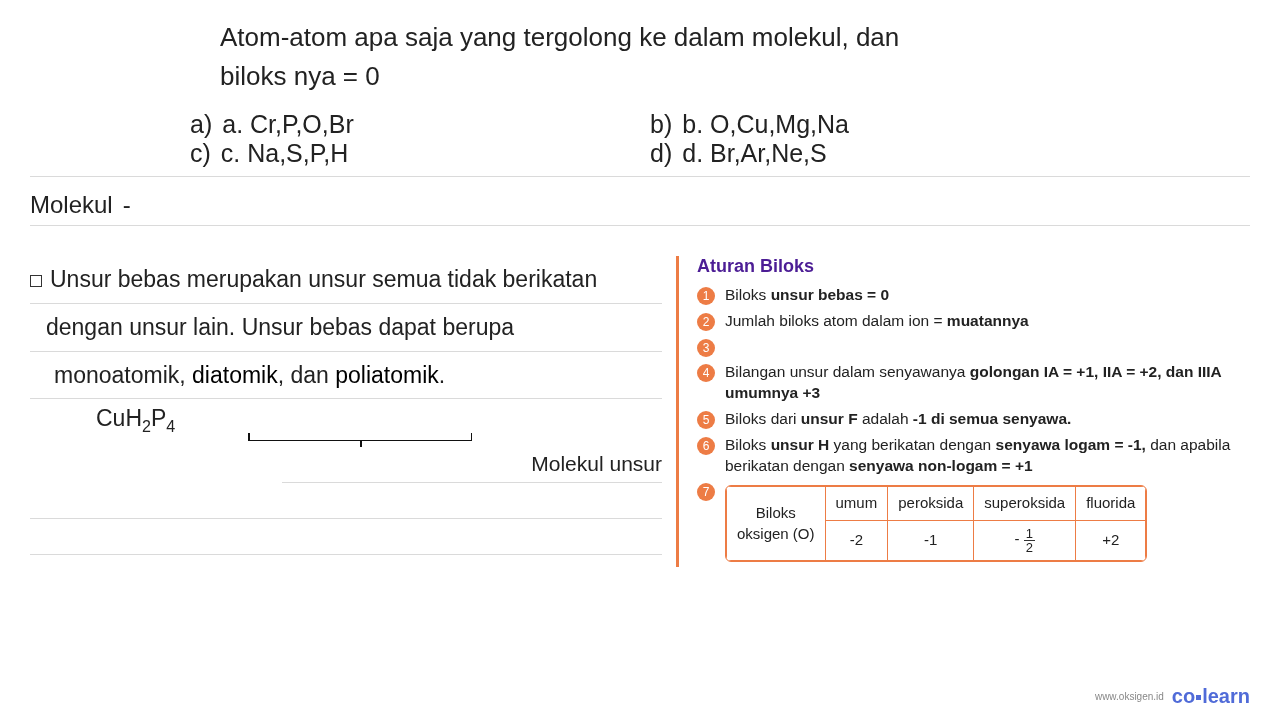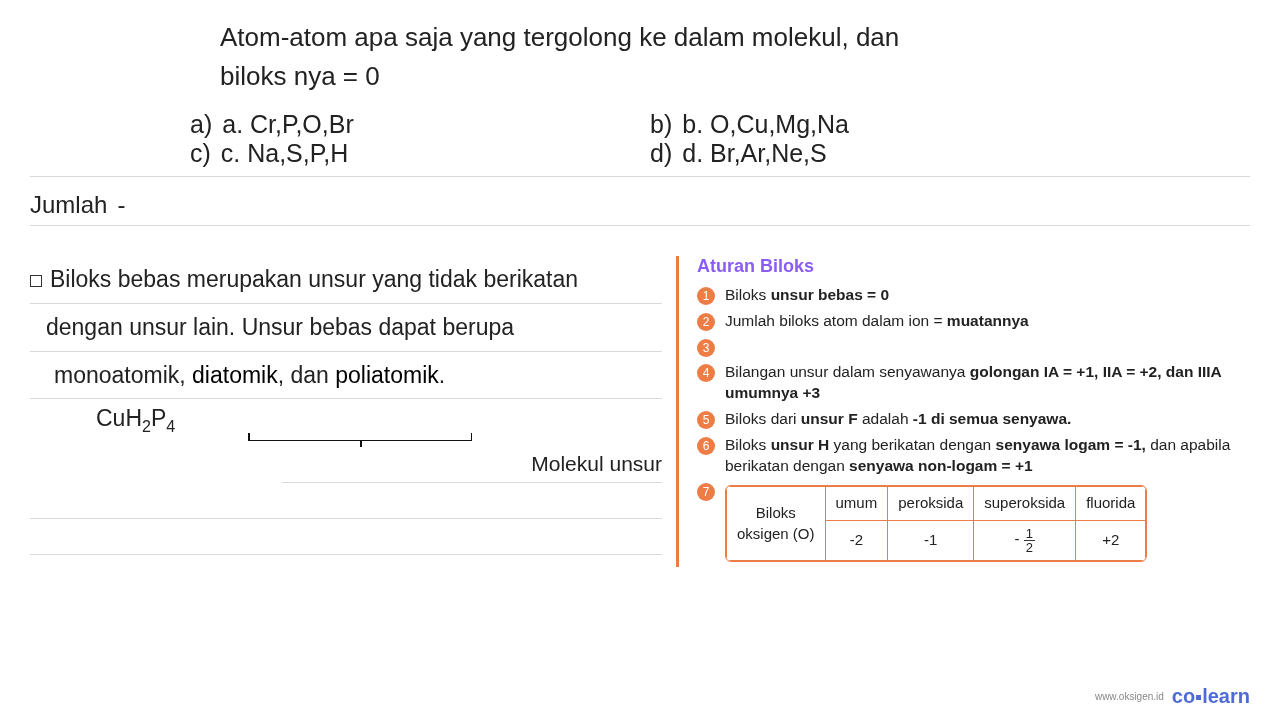--- a/index.html
+++ b/index.html
@@ -18,21 +18,21 @@
 .sq{display:inline-block;width:12px;height:12px;border:1.5px solid #333;margin-right:8px;vertical-align:0}
 .examples{display:flex;padding:6px 0 2px 66px;font-size:23px;border-bottom:0}
 .sub{font-size:0.7em;vertical-align:sub}
 .bracket{border-top:1.5px solid #111;width:224px;margin:2px 0 0 218px;position:relative;height:10px}
 .bracket::before,.bracket::after{content:"";position:absolute;width:1.5px;height:8px;background:#111;top:-8px}
 .bracket::before{left:0}.bracket::after{right:0}
 .bracket .tick{position:absolute;width:1.5px;height:6px;background:#111;top:0;left:50%}
 .mu{font-size:21px;margin-left:252px;border-bottom:1px solid #dadada;padding:2px 0 6px;width:380px;text-align:right}
 .blank{border-bottom:1px solid #dadada;height:36px}
 .right{flex:1;font-size:15.5px}
-.rtitle{color:#8b5cf6;font-weight:700;font-size:18px;margin-bottom:8px}
+.rtitle{color:#4c1d95;font-weight:700;font-size:18px;margin-bottom:8px}
 .rule{display:flex;align-items:flex-start;gap:10px;margin:5px 0;line-height:1.35}
 .badge{background:#ed7c45;color:#fff;border-radius:50%;width:18px;height:18px;min-width:18px;font-size:12px;display:flex;align-items:center;justify-content:center;margin-top:2px}
 .tbl{border:1px solid #ed7c45;border-radius:6px;margin-top:4px;overflow:hidden;font-size:15px}
 .tbl table{width:100%;border-collapse:collapse}
 .tbl td{border:1px solid #ed7c45;padding:6px 10px;text-align:center}
 .tbl td:first-child{text-align:center}
 .frac{display:inline-block;vertical-align:middle;font-size:13px;line-height:1}
 .frac .n{display:block;border-bottom:1px solid #333;padding:0 2px}
 .frac .d{display:block;padding:0 2px}
 .footer{position:absolute;right:30px;bottom:12px;font-size:13px;color:#506bd8;display:flex;align-items:center;gap:8px}
@@ -62,28 +62,28 @@
     <span>c. Na,S,P,H</span>
   </div>
   <div class="opt d">
     <span>d)</span>
     <span>d. Br,Ar,Ne,S</span>
   </div>
 </div>
 
 <div class="hr"></div>
 <div class="mol-row">
-  <span>Jumlah</span>
+  <span>Molekul</span>
   <span>-</span>
 </div>
 
 <div class="lower">
   <div class="left">
     <div class="line">
-      <span class="sq"></span><span>Biloks bebas merupakan unsur yang tidak berikatan</span>
+      <span class="sq"></span><span>Unsur bebas merupakan unsur semua tidak berikatan</span>
     </div>
     <div class="line">
       <span style="margin-left:16px">dengan unsur lain.  Unsur bebas dapat berupa</span>
     </div>
     <div class="line">
       <span style="margin-left:24px"><span>monoatomik, </span><span class="kw">diatomik</span><span>, dan </span><span class="kw">poliatomik</span><span>.</span></span>
     </div>
     <div class="examples">
       <span>Cu</span>
       <span><span>H</span><span class="sub">2</span></span>

